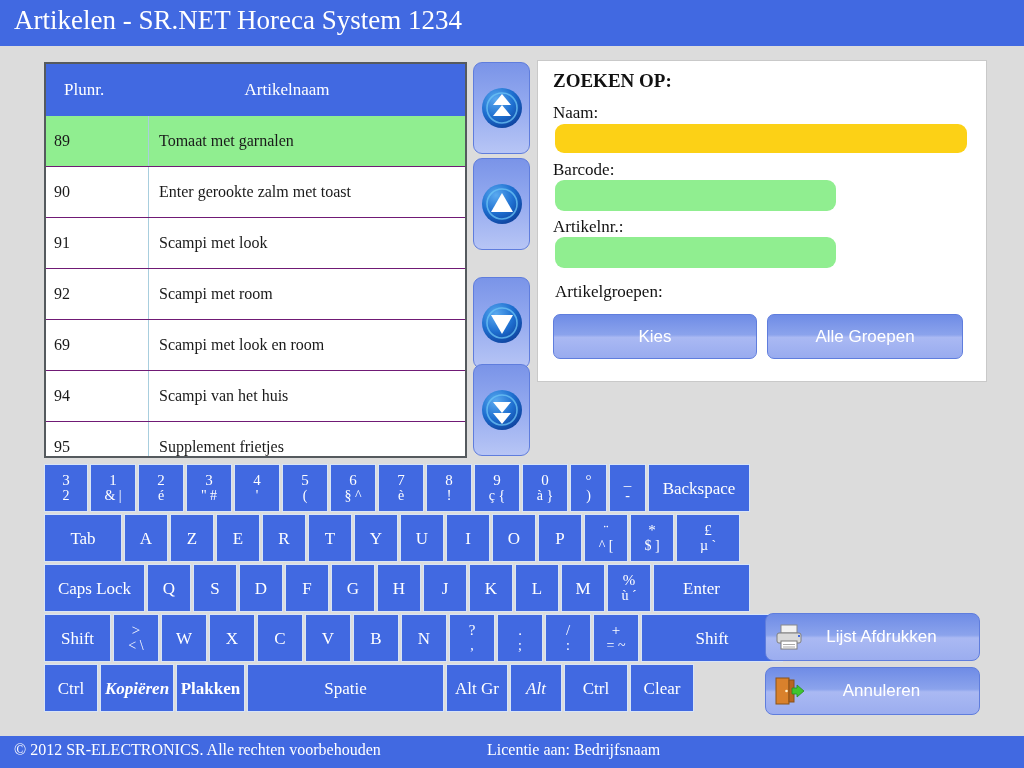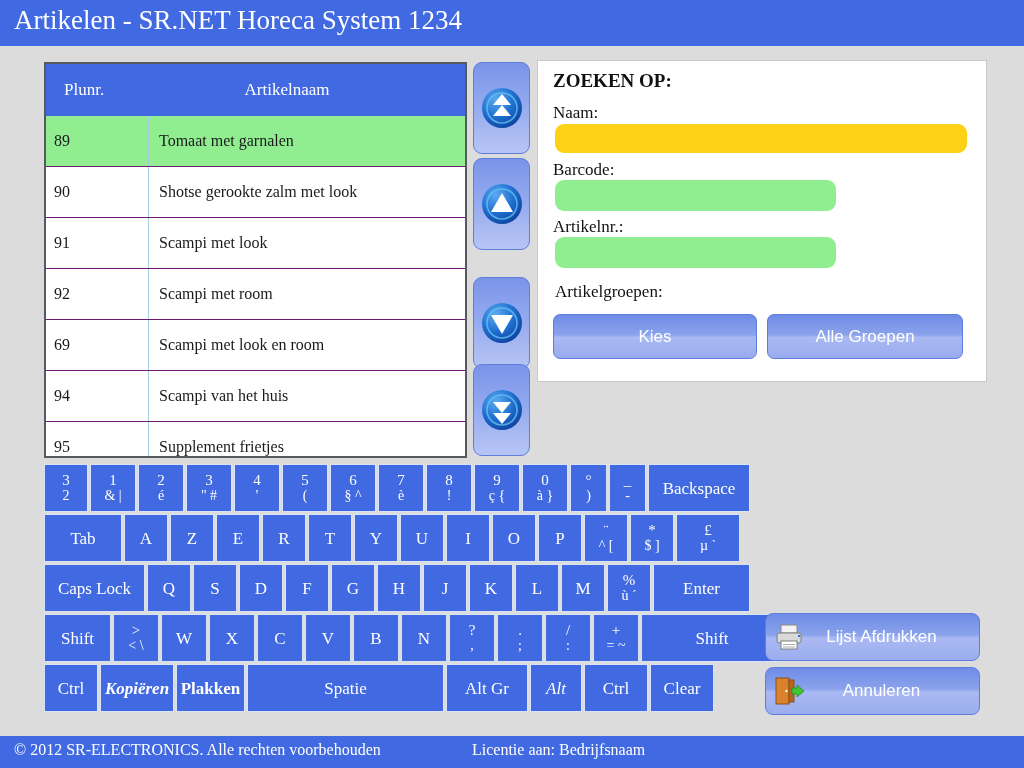--- a/index.html
+++ b/index.html
@@ -94,42 +94,42 @@
     display:flex;align-items:center;
     color:#ffffff;font-size:17px;font-family:"Liberation Sans", sans-serif;
   }
   #print-btn{top:613px;}
   #cancel-btn{top:667px;}
   .act-btn .ic{width:46px;display:flex;align-items:center;justify-content:center;}
   .act-btn .lbl{flex:1;text-align:center;padding-right:28px;}
   
   #footer{position:absolute;left:0;top:736px;width:1024px;height:32px;background:#4169e1;}
   #footer .f1{position:absolute;left:14px;top:5px;font-size:16px;color:#ffffff;}
-  #footer .f2{position:absolute;left:472px;top:5px;font-size:16px;color:#ffffff;}
+  #footer .f2{position:absolute;left:487px;top:5px;font-size:16px;color:#ffffff;}
 </style>
 </head>
 <body>
 
 <div id="titlebar">
   <div id="title-text">Artikelen - SR.NET Horeca System 1234</div>
 </div>
 
 <div id="table-panel">
   <div id="table-head">
     <div class="th1">Plunr.</div>
     <div class="th2">Artikelnaam</div>
   </div>
   <div id="table-body">
       <div class="trow sel">
         <div class="c1">89</div>
         <div class="c2">Tomaat met garnalen</div>
       </div>
       <div class="trow">
         <div class="c1">90</div>
-        <div class="c2">Shotse gerookte zalm met look</div>
+        <div class="c2">Enter gerookte zalm met toast</div>
       </div>
       <div class="trow">
         <div class="c1">91</div>
         <div class="c2">Scampi met look</div>
       </div>
       <div class="trow">
         <div class="c1">92</div>
         <div class="c2">Scampi met room</div>
       </div>
       <div class="trow">
@@ -403,21 +403,21 @@
       </div>
       <div class="key small" style="width: 74px; font-style: italic;">
         <span class="single">Kopiëren</span>
       </div>
       <div class="key small" style="width: 69px;">
         <span class="single">Plakken</span>
       </div>
       <div class="key" style="width: 197px;">
         <span class="single">Spatie</span>
       </div>
-      <div class="key" style="width: 82px;">
+      <div class="key" style="width: 62px;">
         <span class="single">Alt Gr</span>
       </div>
       <div class="key" style="width: 52px; font-style: italic;">
         <span class="single">Alt</span>
       </div>
       <div class="key" style="width: 64px;">
         <span class="single">Ctrl</span>
       </div>
       <div class="key" style="width: 64px;">
         <span class="single">Clear</span>

